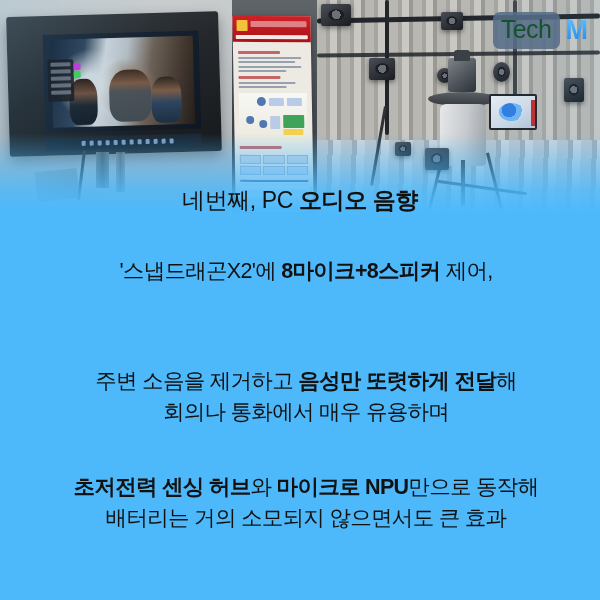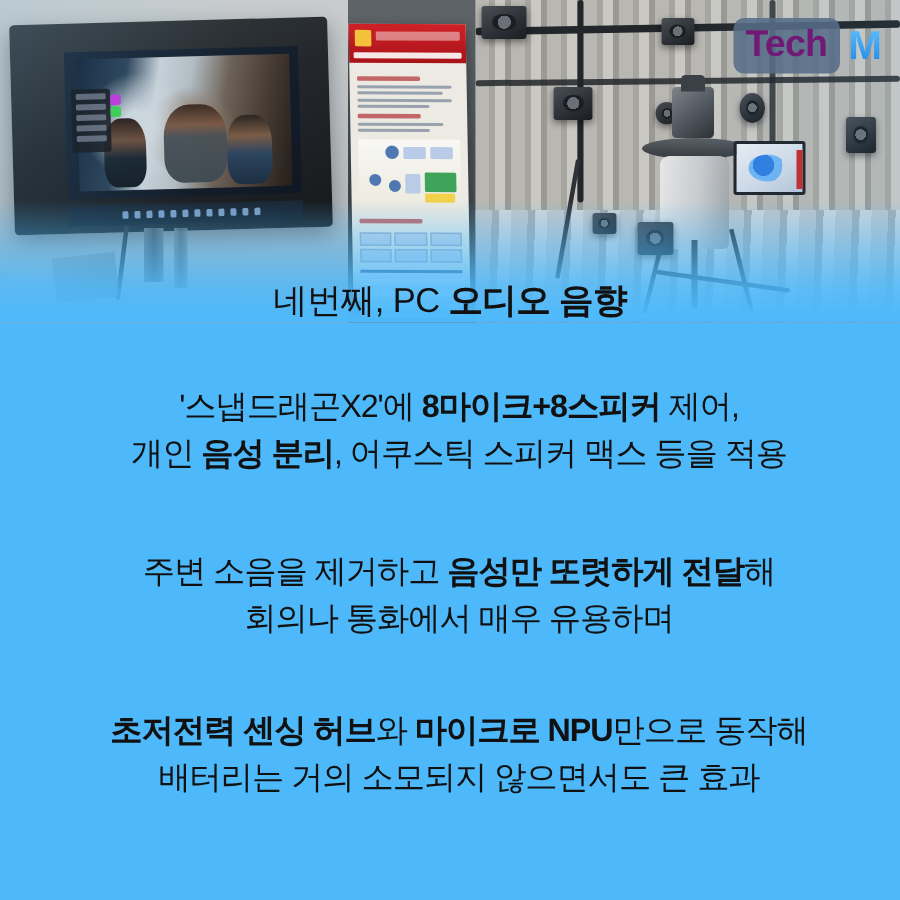--- a/index.html
+++ b/index.html
@@ -340,23 +340,23 @@
   
   .logo {
     position: absolute;
     right: 12px; top: 12px;
     display: flex;
     align-items: center;
     z-index: 6;
   }
   .logo-badge {
     background: rgba(86,109,135,.88);
-    color: #701a75;
+    color: #14532d;
     font-size: 25px;
-    font-weight: bold;
+    font-weight: normal;
     letter-spacing: -.5px;
     line-height: 1;
     padding: 5px 8px 7px 8px;
     border-radius: 7px;
   }
   .logo-m {
     margin-left: 6px;
     font-size: 27px;
     font-weight: bold;
     line-height: 1;
@@ -526,21 +526,20 @@
     <span class="logo-m">M</span>
   </div>
 
   <div class="content">
     <div class="headline">
       <span>네번째, PC </span><b>오디오 음향</b>
     </div>
 
     <div class="para para-1">
         <span class="ln"><span>'스냅드래곤X2'에 </span><b>8마이크+8스피커</b><span> 제어,</span></span>
-        <span class="ln"><span>개인 </span><b>음성 분리</b><span>, 어쿠스틱 스피커 맥스 등을 적용</span></span>
       </div>
     <div class="para para-3">
         <span class="ln"><b>초저전력 센싱 허브</b><span>와 </span><b>마이크로 NPU</b><span>만으로 동작해</span></span>
         <span class="ln"><span>배터리는 거의 소모되지 않으면서도 큰 효과</span></span>
       </div>
     <div class="para para-2">
         <span class="ln"><span>주변 소음을 제거하고 </span><b>음성만 또렷하게 전달</b><span>해</span></span>
         <span class="ln"><span>회의나 통화에서 매우 유용하며</span></span>
       </div>
   </div>

